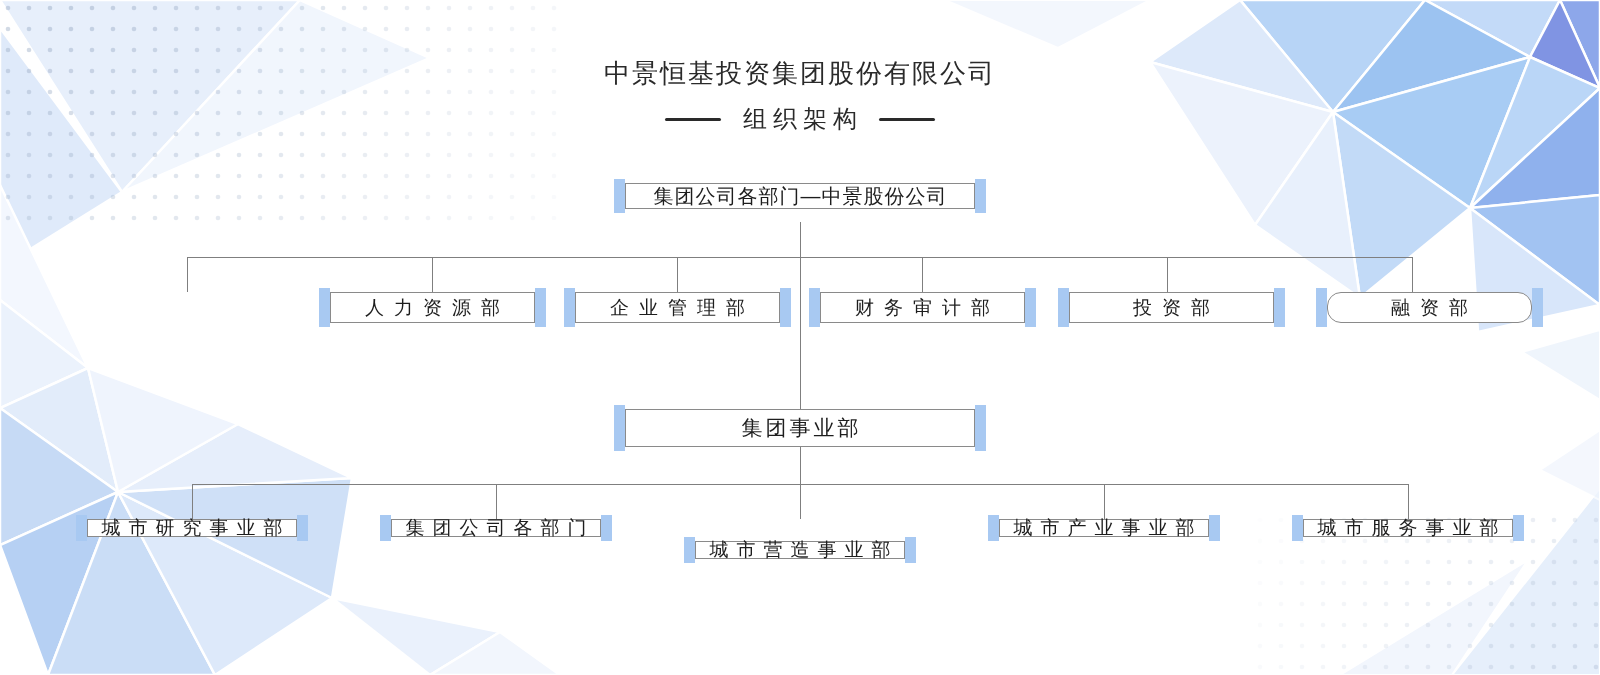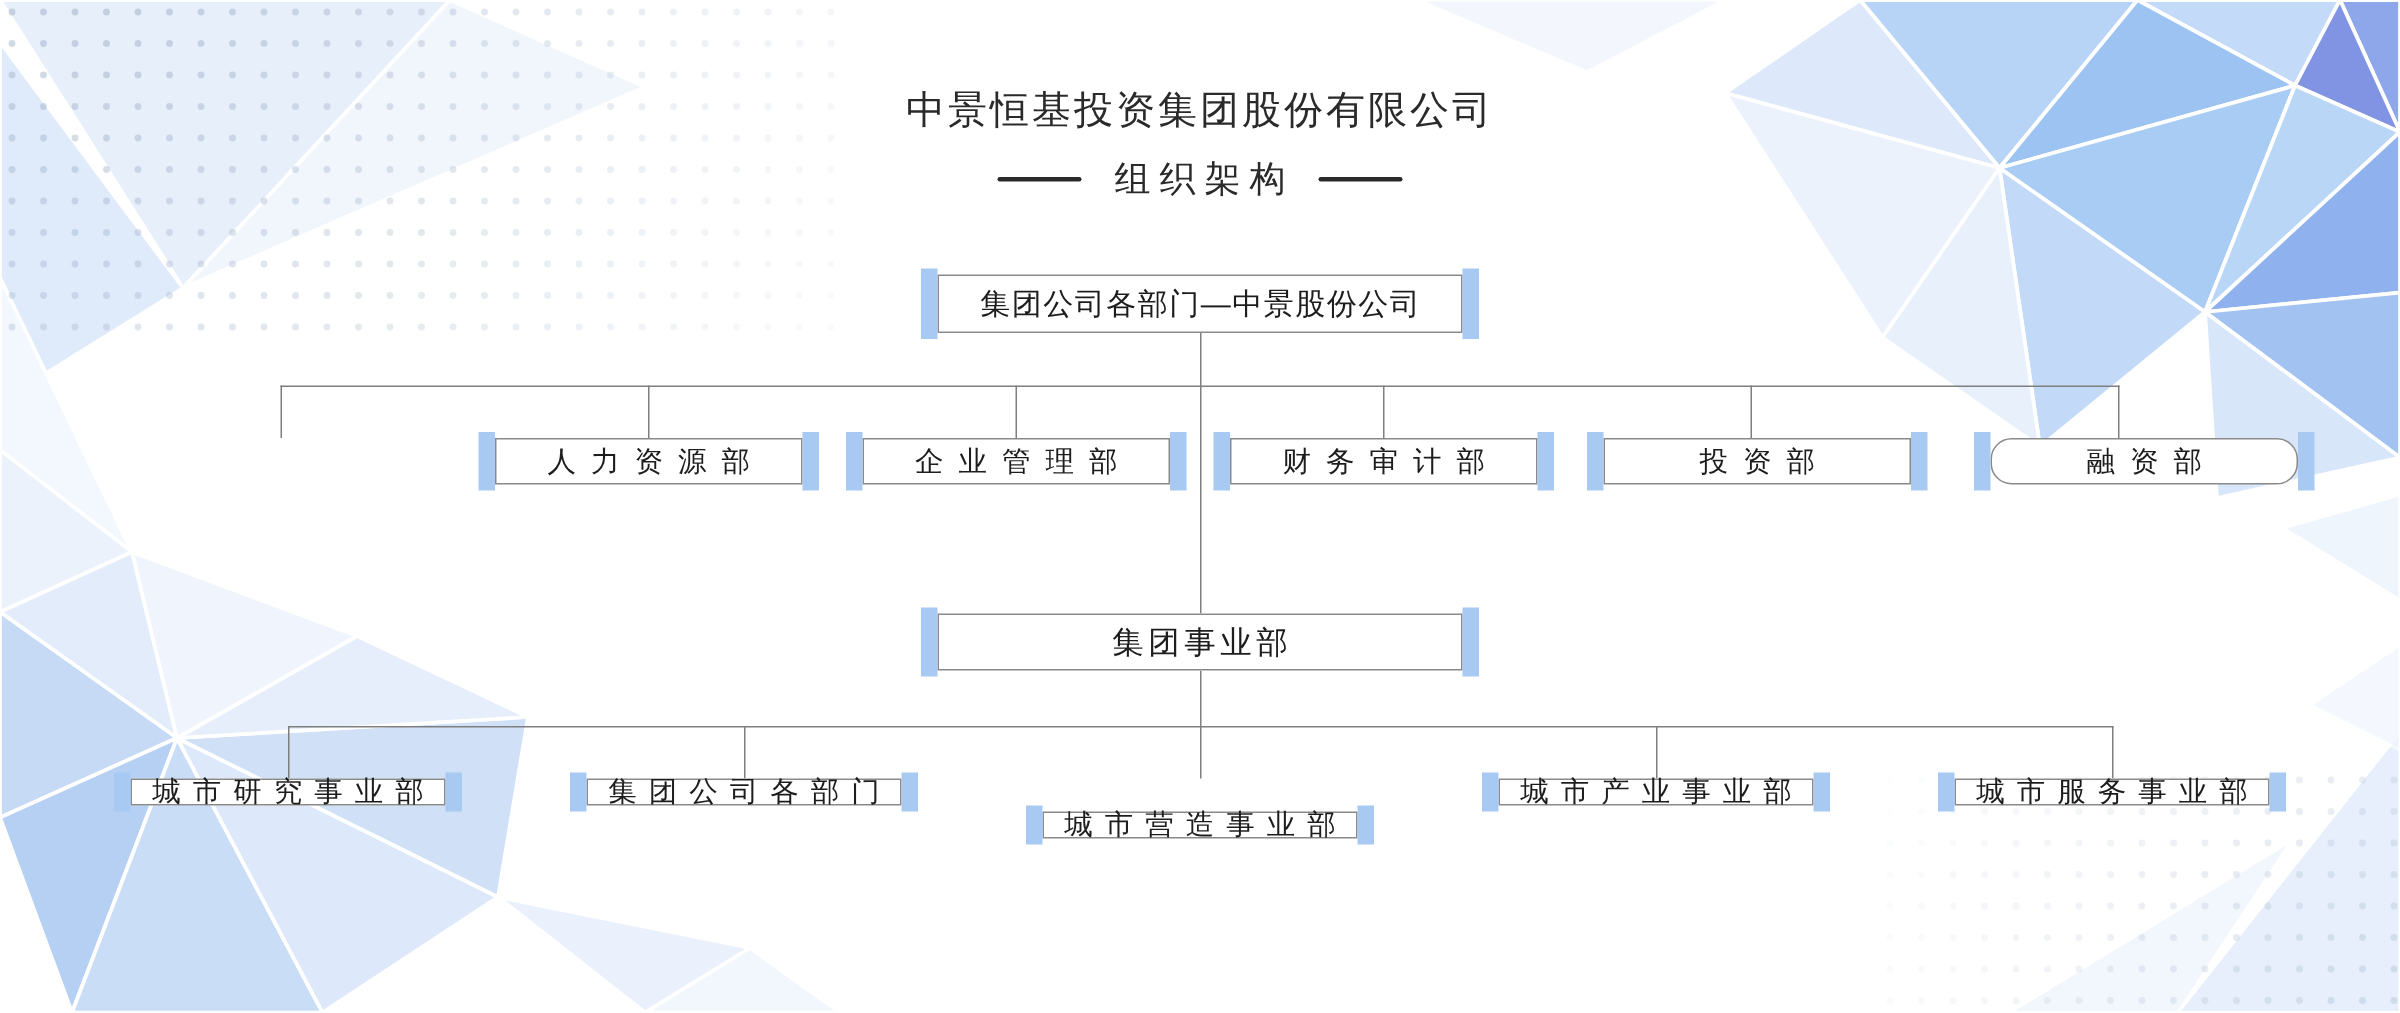--- a/index.html
+++ b/index.html
@@ -30,21 +30,21 @@
   
   .node{
     position:absolute;background:#ffffff;border:1px solid #8a8a8a;box-sizing:border-box;
     display:flex;align-items:center;justify-content:center;z-index:2;
   }
   .node .label{white-space:nowrap;}
   .bar{position:absolute;width:11px;top:-5px;height:calc(100% + 10px);background:#a8c9f2;}
   .bar.bl{left:-12px;}
   .bar.br{right:-12px;}
 
-  .lvl1{left:625px;top:183px;width:350px;height:39px;font-size:20px;}
+  .lvl1{left:625px;top:183px;width:350px;height:26px;font-size:20px;}
   .lvl1 .label{letter-spacing:1px;margin-right:-1px;}
   .mid{left:625px;top:409px;width:350px;height:38px;font-size:21px;}
   .mid .label{letter-spacing:3px;margin-right:-3px;}
   .lvl2{top:292px;width:205px;height:31px;font-size:19px;}
   .lvl2 .label{letter-spacing:10px;margin-right:-10px;}
   .lvl3{top:519px;width:210px;height:18px;font-size:19px;}
   .lvl3 .label{letter-spacing:8px;margin-right:-8px;}
 </style>
 </head>
 <body>

